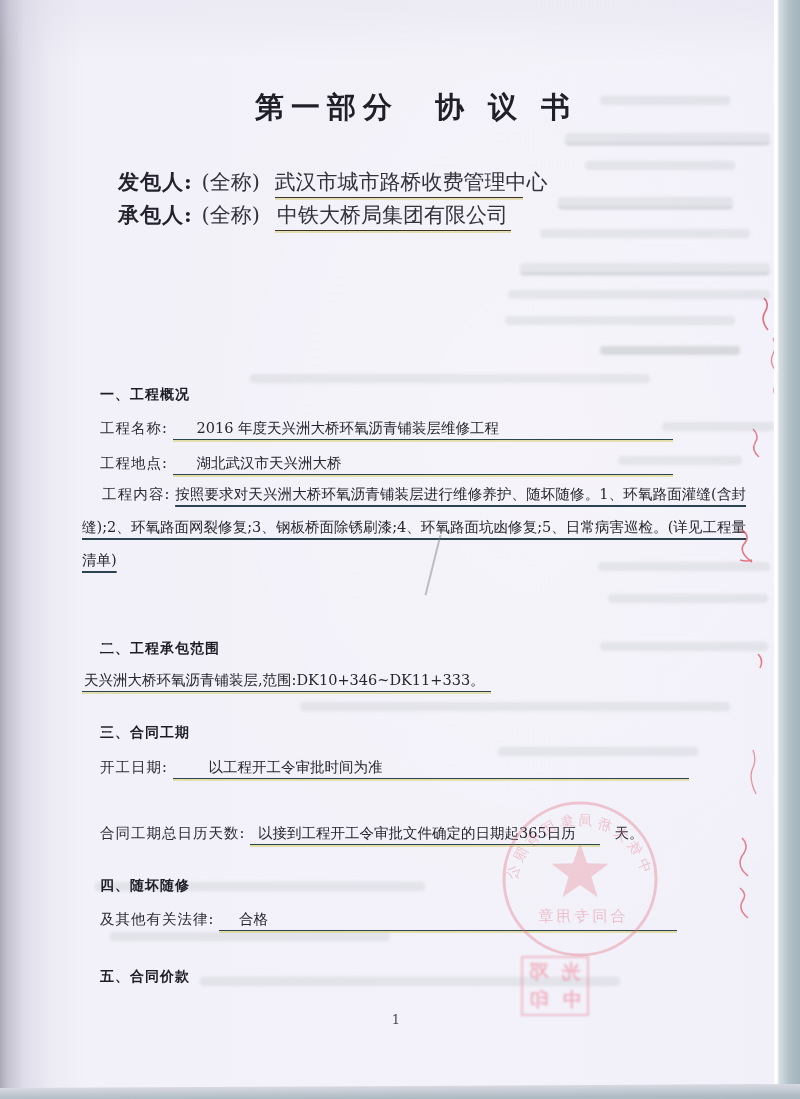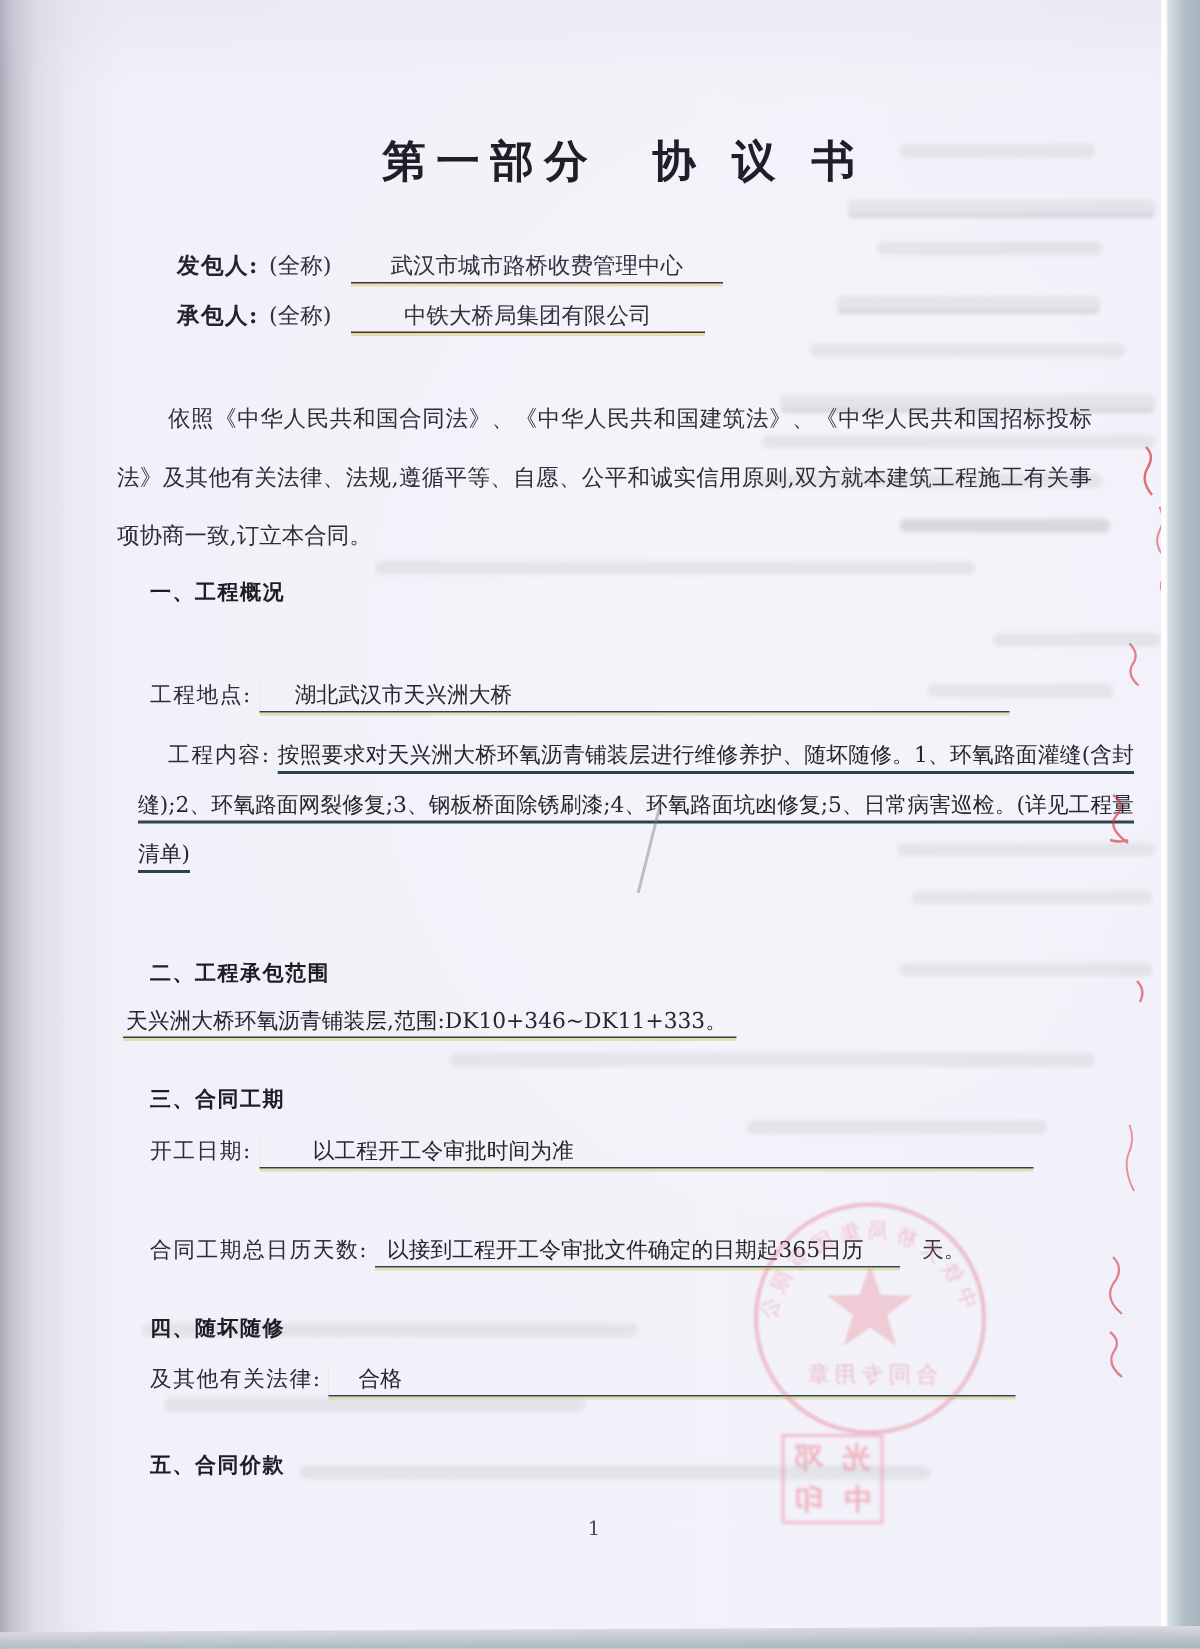--- a/index.html
+++ b/index.html
@@ -22,38 +22,38 @@
   
   .bl{position:absolute;height:9px;border-radius:4px;filter:blur(1.4px);
       background:rgba(148,158,158,.17);}
   .bl.ul{border-bottom:2px solid rgba(120,135,140,.25);height:10px;}
   .bl.dk{background:rgba(130,145,140,.26);}
   
   .title{position:absolute;left:16px;top:88px;width:800px;text-align:center;
       font-family:"DejaVu Sans","Liberation Sans",sans-serif;font-weight:bold;
       font-size:29px;letter-spacing:7px;color:#1f1f28;}
   
-  .party{position:absolute;left:118px;font-size:15px;white-space:nowrap;}
+  .party{position:absolute;left:118px;font-size:21px;white-space:nowrap;}
   .plabel{font-weight:bold;color:#23232d;letter-spacing:1px;}
   .pparen{margin-left:2px;}
   .pline{display:inline-block;margin-left:8px;text-align:center;
       border-bottom:1.6px solid #3a342c;box-shadow:0 2px 0 rgba(205,192,70,.40);
       padding-bottom:1px;}
   
   .h{position:absolute;left:100px;font-family:"DejaVu Sans","Liberation Sans",sans-serif;
       font-weight:bold;font-size:14px;color:#1d1d26;letter-spacing:1px;}
   
   .frow{position:absolute;left:100px;font-size:14.5px;white-space:nowrap;}
   .flabel{letter-spacing:1px;color:#2c2c36;}
   .fv{display:inline-block;border-bottom:1.6px solid #2c4350;
       box-shadow:0 2px 0 rgba(205,195,70,.42);padding-bottom:1px;
       color:#26262e;}
   
   .pwrap{position:absolute;left:80px;width:664px;font-size:14.5px;line-height:33px;
-      text-align:justify;margin:12px;}
+      text-align:justify;margin:2px;}
   .pwrap .flabel{letter-spacing:1px;}
   .uwrap{text-decoration:underline;text-decoration-color:#2c4350;
       text-decoration-thickness:1.5px;text-underline-offset:6px;color:#26262e;}
   .preamble{position:absolute;left:78px;top:260px;width:650px;margin:0;
       font-size:15px;line-height:39px;text-align:justify;text-indent:34px;color:#2e2e38;}
   .pagenum{position:absolute;left:0;top:1012px;width:792px;text-align:center;
       font-size:13px;color:#4a4a57;}
   
   .seal-round{position:absolute;left:498px;top:797px;width:164px;height:164px;
       transform:scaleX(-1);opacity:.62;filter:blur(.7px);}
@@ -105,23 +105,26 @@
     </span>
   </div>
   <div class="party" style="top:201px">
     <span class="plabel">承包人:</span>
     <span class="pparen">(全称)</span>
     <span class="pline" style="width:236px">
       <span>中铁大桥局集团有限公司</span>
     </span>
   </div>
 
-  <p class="preamble">依照《中华人民共和国合同法》、《中华人民共和国建筑法》、《中华人民共和国招标投标法》及其他有关法律、法规,遵循平等、自愿、公平和诚实信用原则,双方就本建筑工程施工有关事项协商一致,订立本合同。</p>
 
   <div class="h" style="top:386px">一、工程概况</div>
+  <div class="frow" style="top:419px">
+    <span class="flabel">工程名称:</span>
+    <span class="fv" style="width:476px;padding-left:24px">2016 年度天兴洲大桥环氧沥青铺装层维修工程</span>
+  </div>
   <div class="frow" style="top:454px">
     <span class="flabel">工程地点:</span>
     <span class="fv" style="width:476px;padding-left:24px">湖北武汉市天兴洲大桥</span>
   </div>
   <p class="pwrap" style="top:476px;text-indent:20px">
     <span class="flabel">工程内容:</span>
     <span class="uwrap">按照要求对天兴洲大桥环氧沥青铺装层进行维修养护、随坏随修。1、环氧路面灌缝(含封缝);2、环氧路面网裂修复;3、钢板桥面除锈刷漆;4、环氧路面坑凼修复;5、日常病害巡检。(详见工程量清单)</span>
   </p>
 
   <div class="h" style="top:640px">二、工程承包范围</div>

